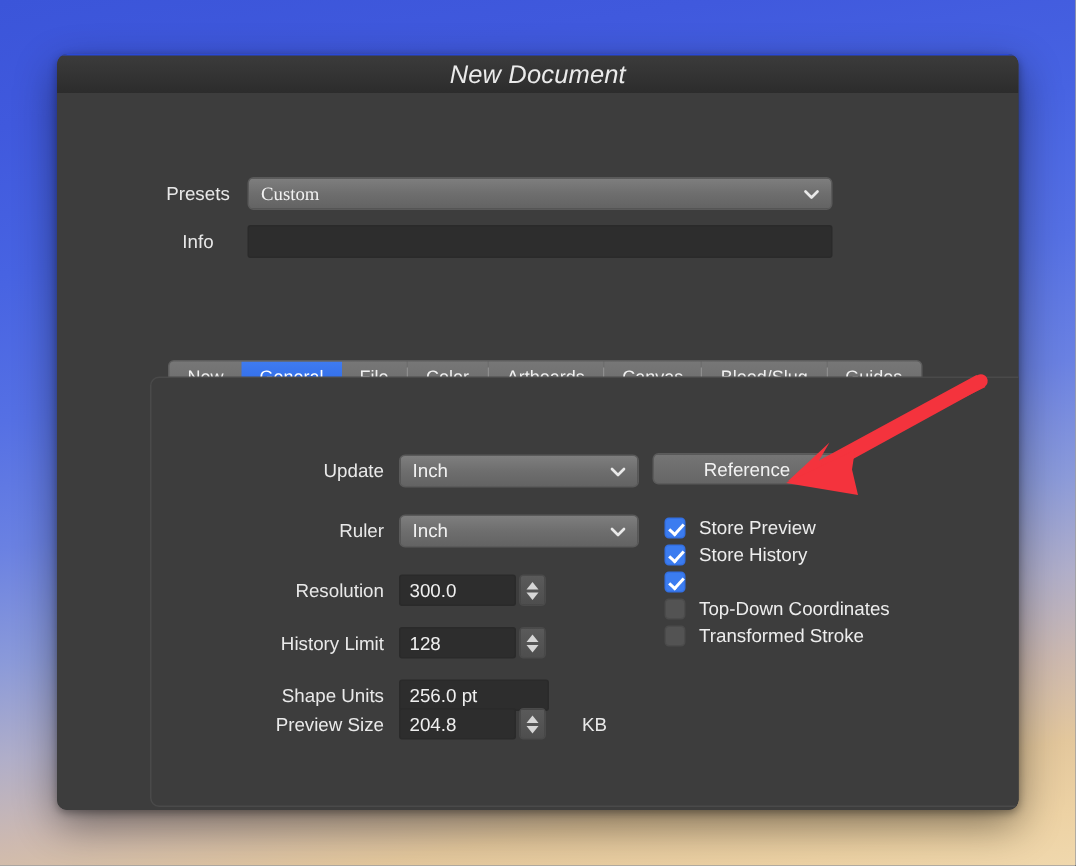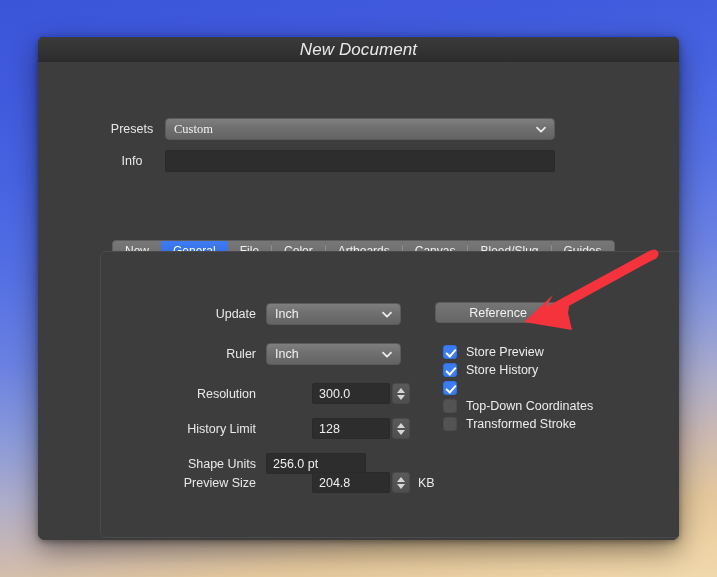--- a/index.html
+++ b/index.html
@@ -180,35 +180,35 @@
     margin-right: 10px;
     white-space: nowrap;
   }
   #row-units      { left: 110px; top: 241px; }
   #row-ruler      { left: 110px; top: 281px; }
   #row-resolution { left: 110px; top: 321px; }
   #row-history    { left: 110px; top: 356px; }
   #row-shape      { left: 110px; top: 391px; }
   #row-preview    { left: 110px; top: 410px; }
 
-  .sel-small { width: 135px; }
+  .sel-small { width: 160px; }
 
   .num-input {
     width: 55px;
     height: 21px;
     background: #2d2d2d;
     border: 1px solid #2a2a2a;
     border-radius: 2px;
     font-size: 12.5px;
     color: #efefef;
     display: flex;
     align-items: center;
     padding: 0 6px;
   }
-  .num-input.wide { width: 78px; margin-left: 46px; }
+  .num-input.wide { width: 78px; }
 
   .stepper {
     width: 18px;
     height: 21px;
     margin-left: 2px;
     background: linear-gradient(180deg, #5a5a5a 0%, #4e4e4e 100%);
     border-radius: 3px;
     display: flex;
     flex-direction: column;
     align-items: center;
@@ -218,21 +218,21 @@
   }
   .tri-up, .tri-dn {
     width: 0; height: 0;
     border-left: 4px solid transparent;
     border-right: 4px solid transparent;
   }
   .tri-up { border-bottom: 5px solid #d6d6d6; }
   .tri-dn { border-top: 5px solid #d6d6d6; }
 
   .unit-suffix {
-    margin-left: 8px;
+    margin-left: 24px;
     font-size: 12.5px;
     color: #e9e9e9;
   }
 
   
   #reference-btn {
     position: absolute;
     left: 397px;
     top: 240px;
     width: 126px;

